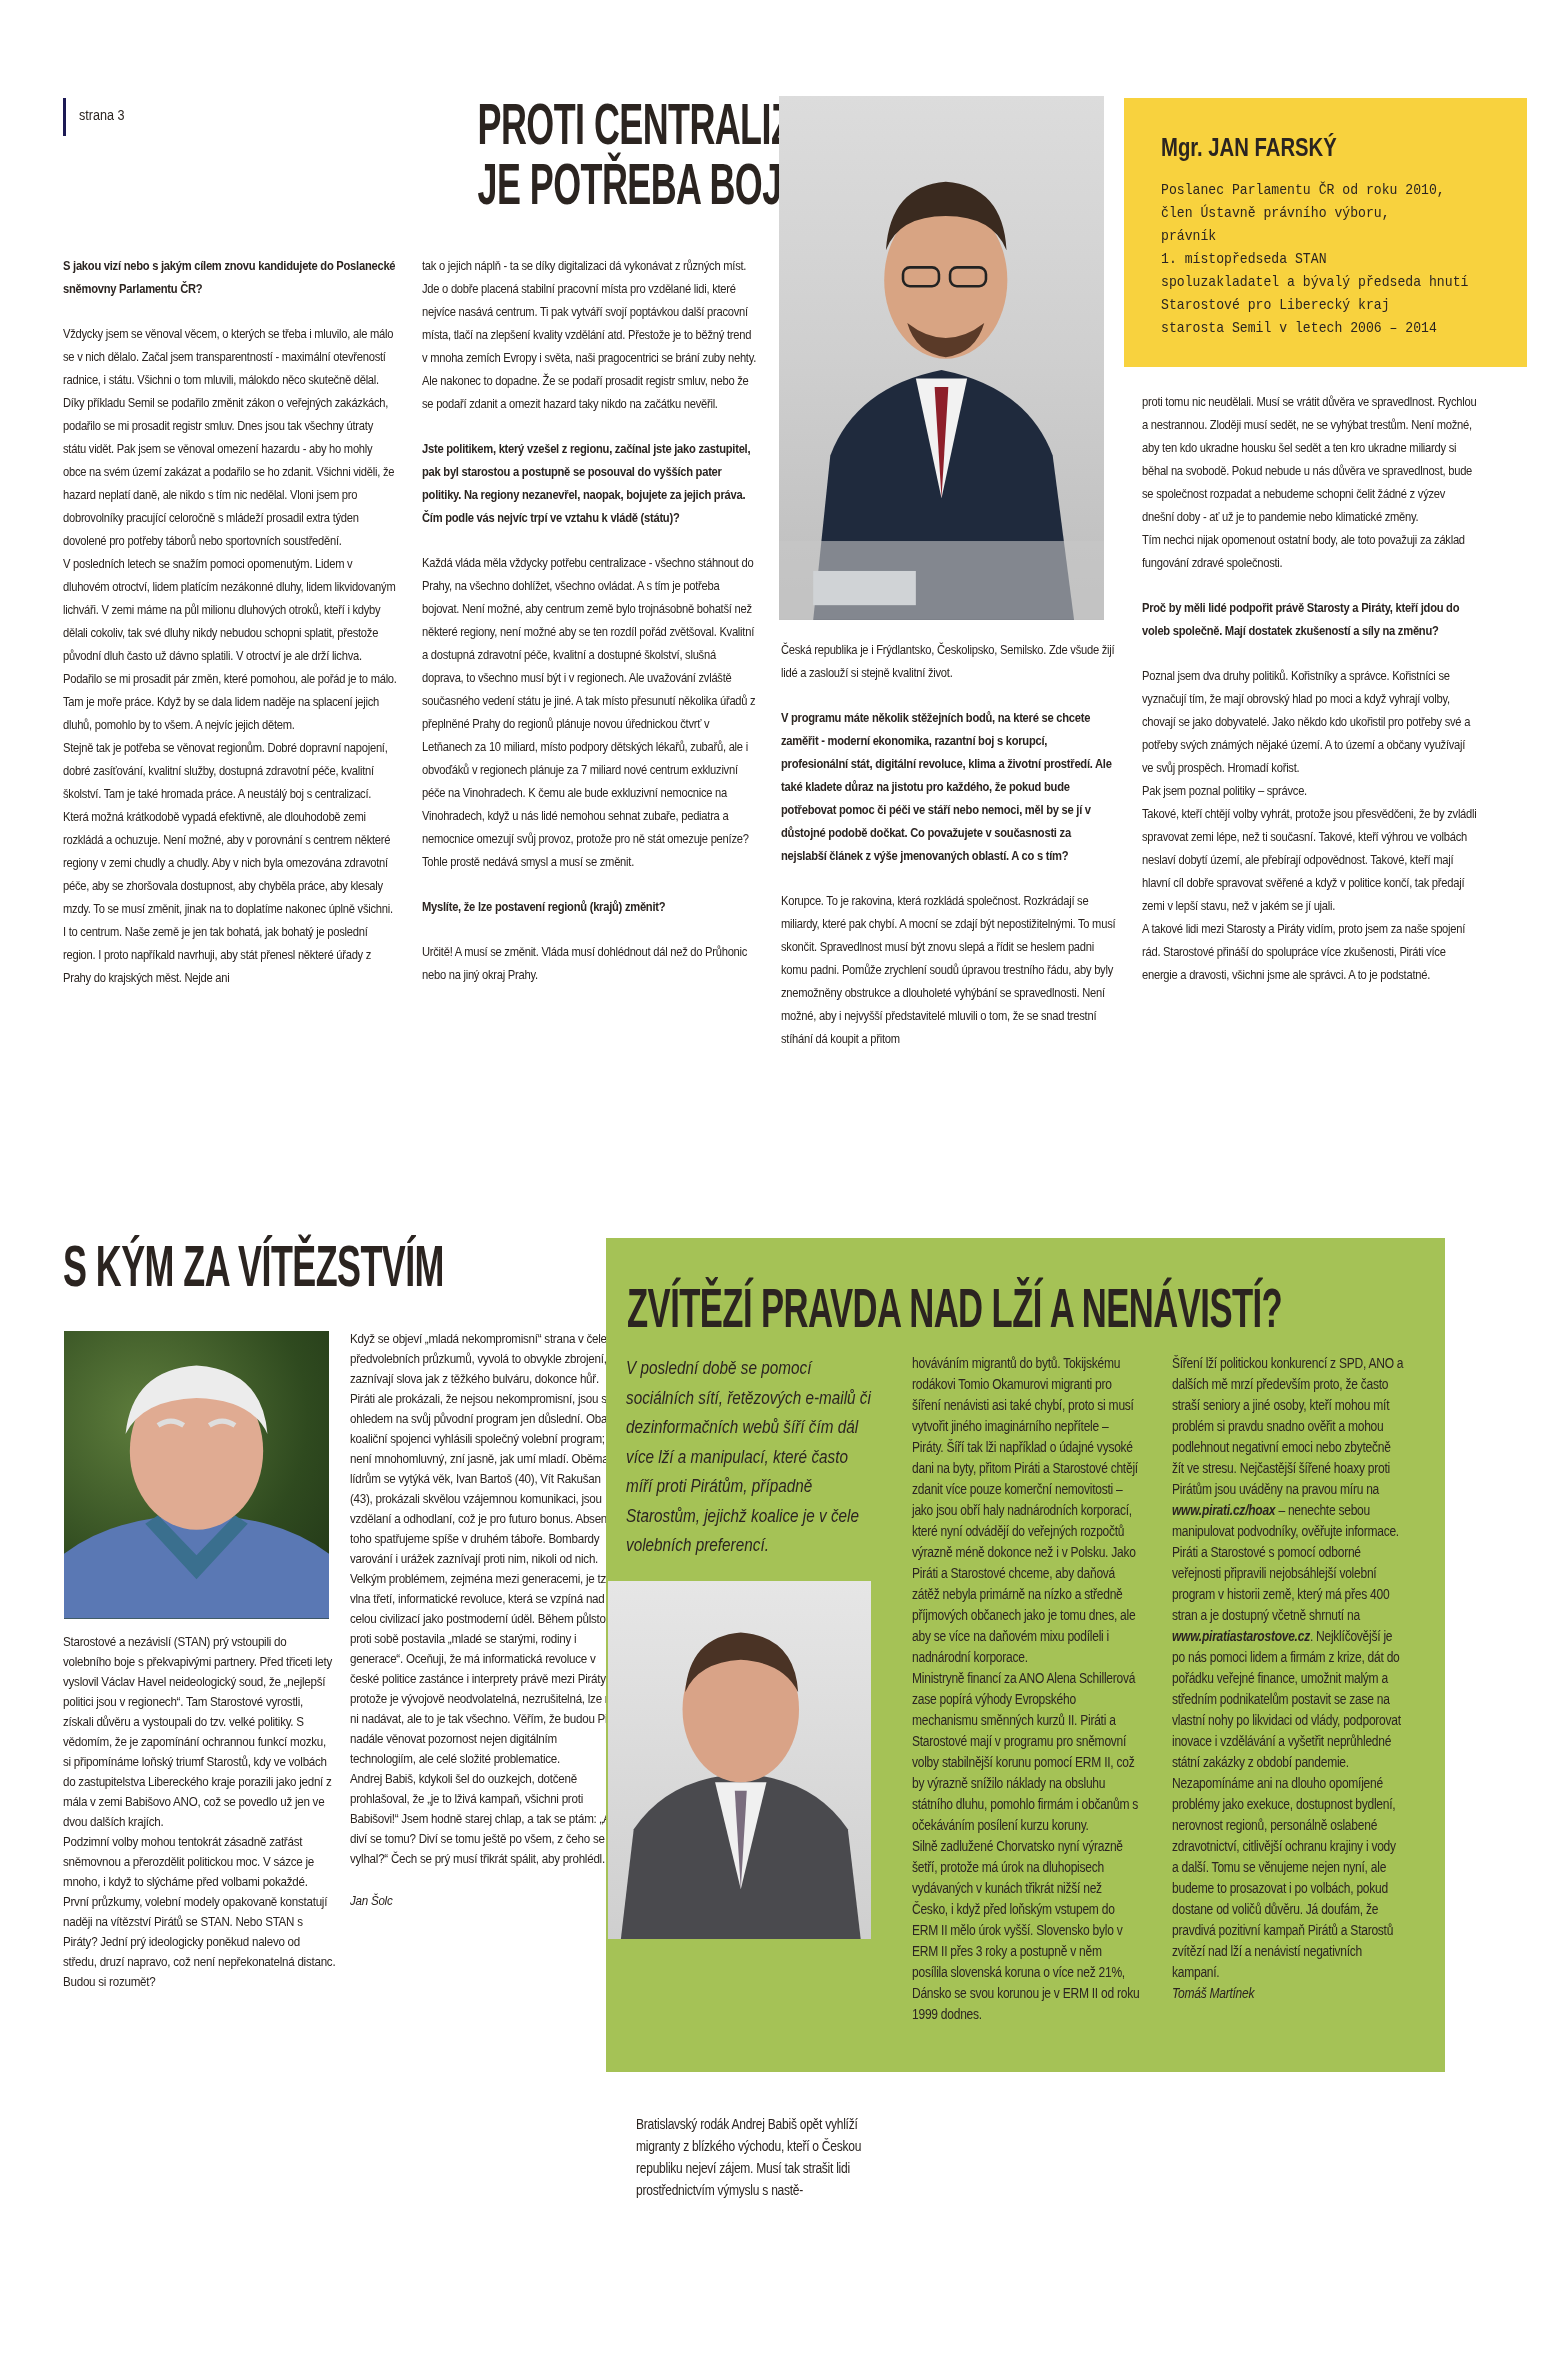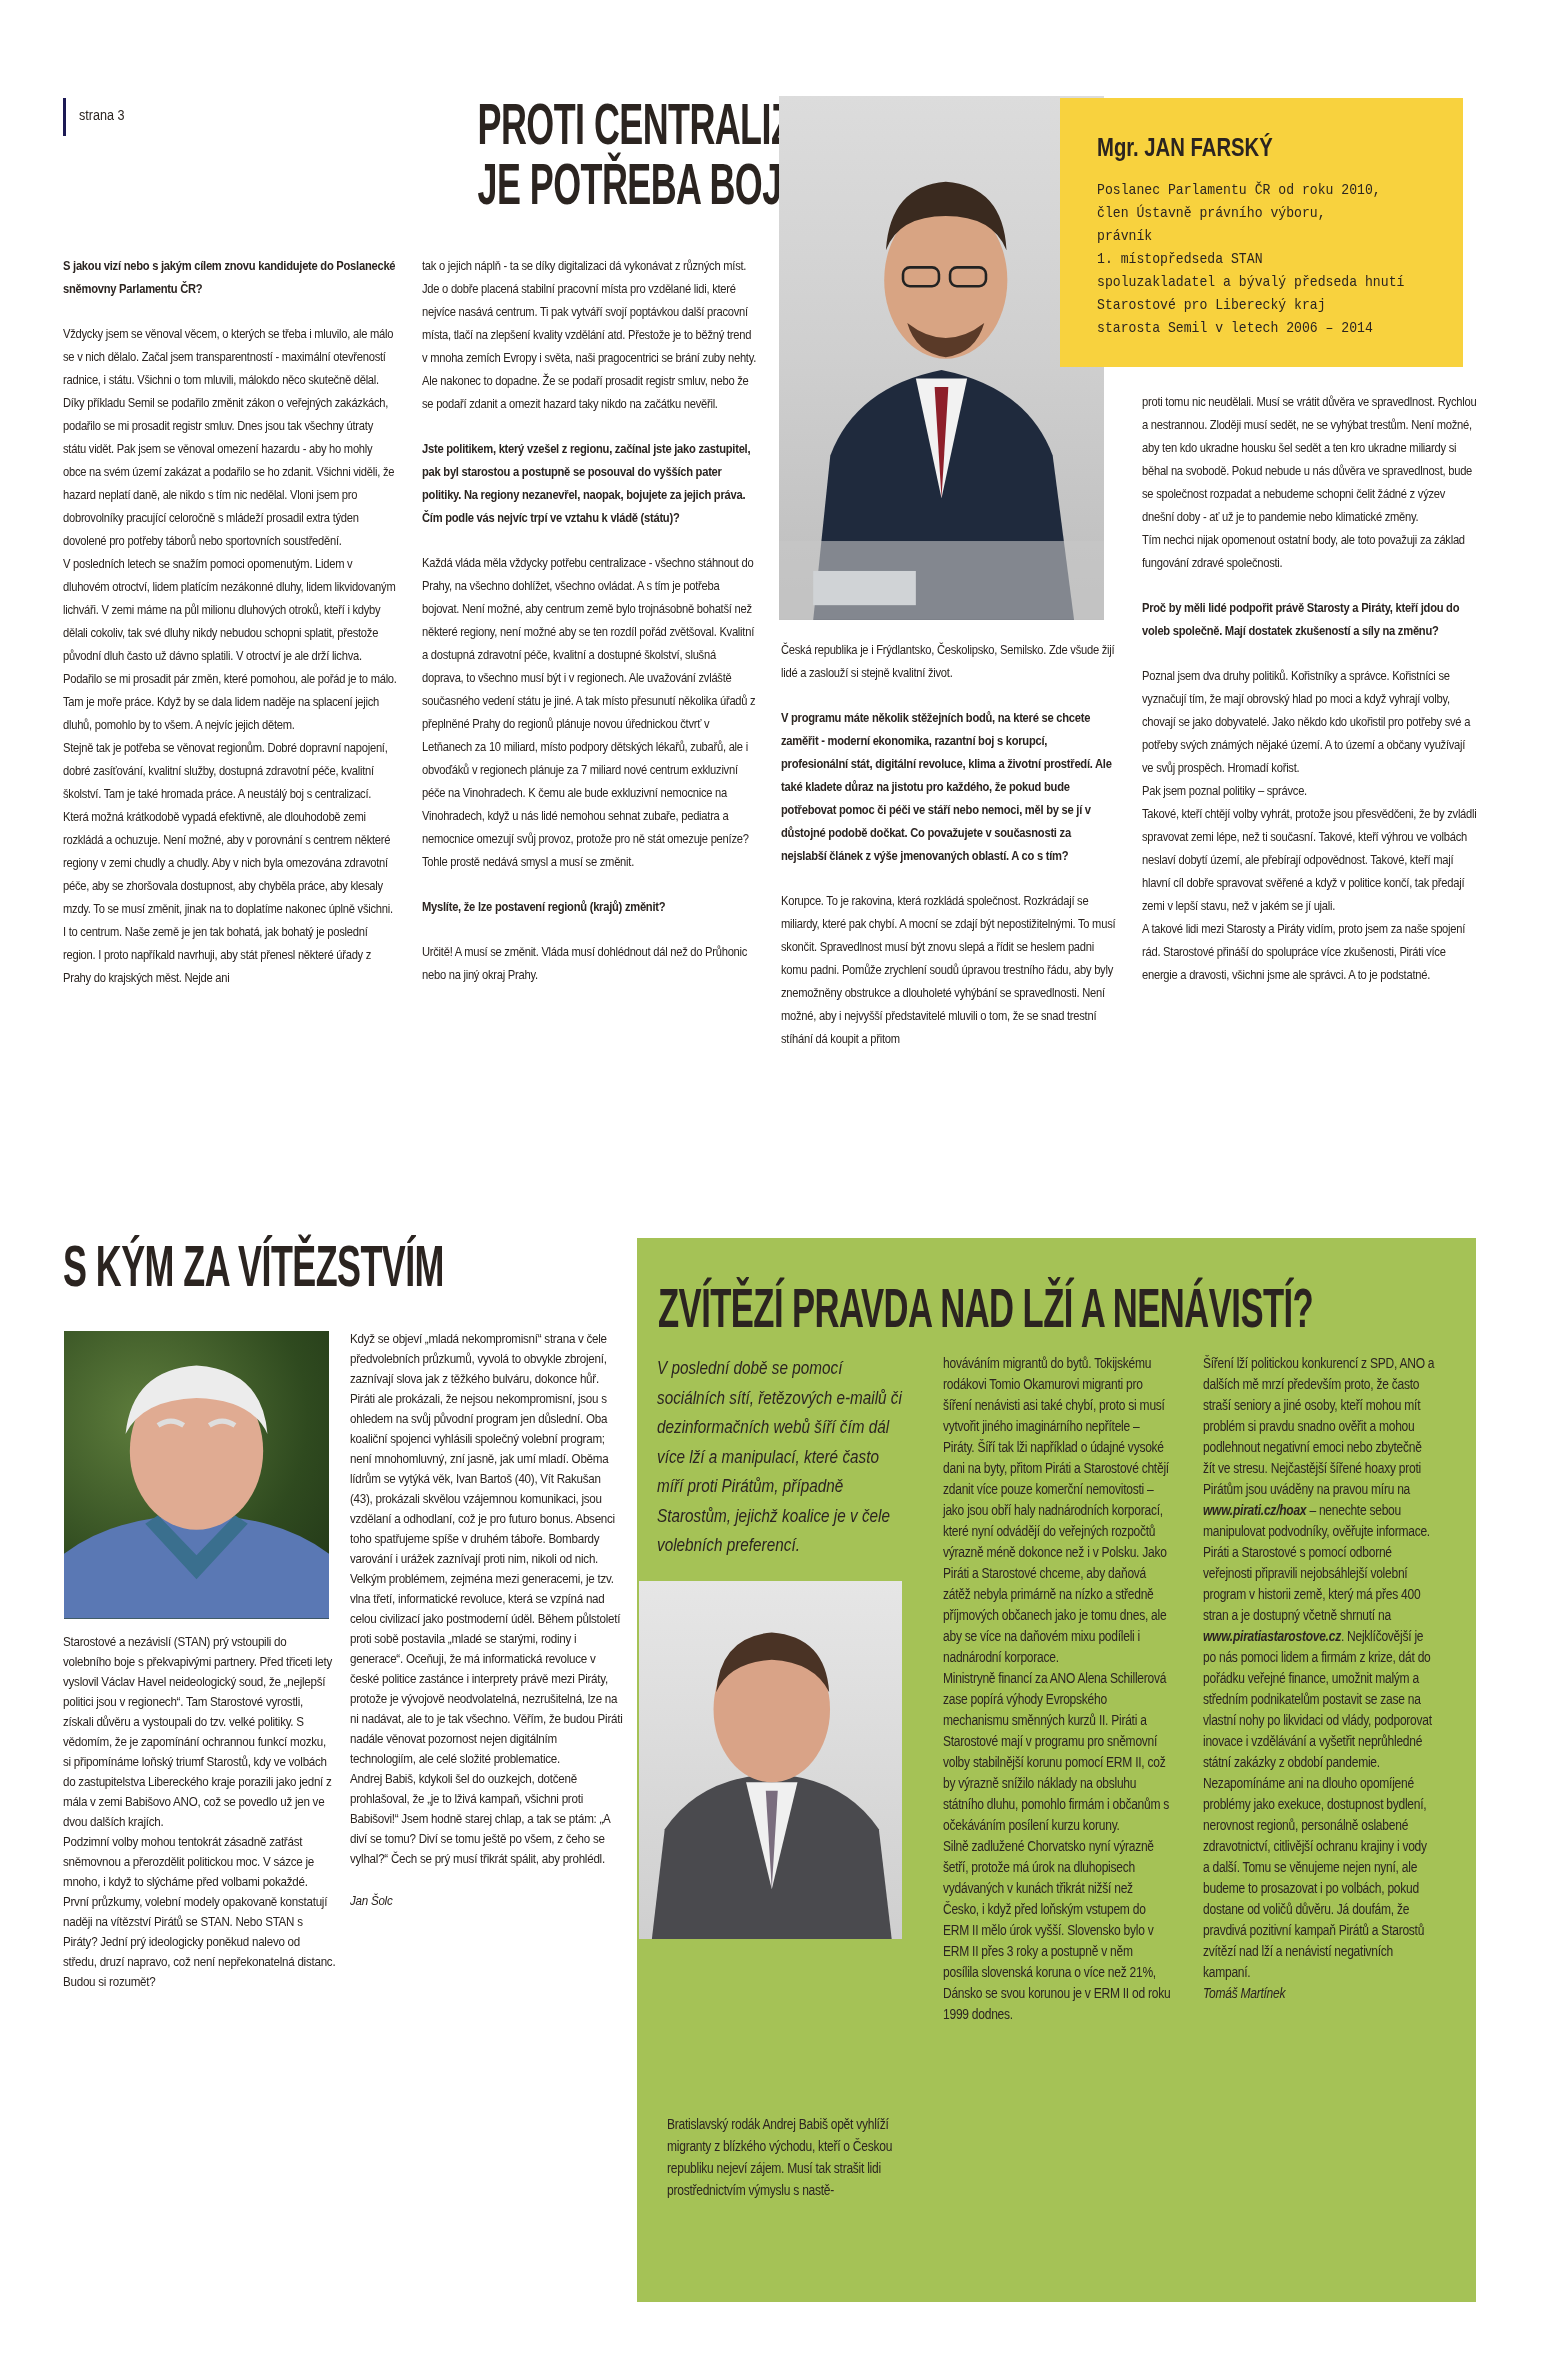--- a/index.html
+++ b/index.html
@@ -45,21 +45,21 @@
     <ellipse cx="195" cy="215" rx="72" ry="92" fill="#d8a483"></ellipse>
     <path d="M125 180 Q130 105 195 100 Q262 105 266 180 Q250 140 195 140 Q140 140 125 180Z" fill="#3a2a1f"></path>
     <rect x="145" y="200" width="42" height="22" rx="8" fill="none" stroke="#222" stroke-width="3"></rect>
     <rect x="200" y="200" width="42" height="22" rx="8" fill="none" stroke="#222" stroke-width="3"></rect>
     <path d="M150 265 Q195 300 240 265 Q230 300 195 305 Q160 300 150 265Z" fill="#5a3a28"></path>
     <rect x="0" y="520" width="380" height="92" fill="#c7c7c7" opacity="0.6"></rect>
     <rect x="40" y="555" width="120" height="40" fill="#d0d3d6"></rect>
   </svg>
 </div>
 
-<div class="abs yellow" style="left:1060px; top:98px; width:403px; height:269px;">
+<div class="abs yellow" style="left:1124px; top:98px; width:403px; height:269px;">
   <div class="abs bio-name" style="left:37px; top:36px;">Mgr. JAN FARSKÝ</div>
   <div class="abs" style="left:37px; top:81px;font-family:Liberation Mono, monospace;">
     <div class="bio-line">Poslanec Parlamentu ČR od roku 2010,</div>
     <div class="bio-line">člen Ústavně právního výboru,</div>
     <div class="bio-line">právník</div>
     <div class="bio-line">1. místopředseda STAN</div>
     <div class="bio-line">spoluzakladatel a bývalý předseda hnutí</div>
     <div class="bio-line">Starostové pro Liberecký kraj</div>
     <div class="bio-line">starosta Semil v letech 2006 – 2014</div>
   </div>
@@ -116,21 +116,21 @@
 </div>
 
 <div class="abs col" style="left:350px; top:1329px; width:317px; font-size:13.5px; line-height:20px;">
   <p>Když se objeví „mladá nekompromisní“ strana v čele předvolebních průzkumů, vyvolá to obvykle zbrojení, zaznívají slova jak z těžkého bulváru, dokonce hůř. Piráti ale prokázali, že nejsou nekompromisní, jsou s ohledem na svůj původní program jen důslední. Oba koaliční spojenci vyhlásili společný volební program; není mnohomluvný, zní jasně, jak umí mladí. Oběma lídrům se vytýká věk, Ivan Bartoš (40), Vít Rakušan (43), prokázali skvělou vzájemnou komunikaci, jsou vzdělaní a odhodlaní, což je pro futuro bonus. Absenci toho spatřujeme spíše v druhém táboře. Bombardy varování i urážek zaznívají proti nim, nikoli od nich.</p>
   <p>Velkým problémem, zejména mezi generacemi, je tzv. vlna třetí, informatické revoluce, která se vzpíná nad celou civilizací jako postmoderní úděl. Během půlstoletí proti sobě postavila „mladé se starými, rodiny i generace“. Oceňuji, že má informatická revoluce v české politice zastánce i interprety právě mezi Piráty, protože je vývojově neodvolatelná, nezrušitelná, lze na ni nadávat, ale to je tak všechno. Věřím, že budou Piráti nadále věnovat pozornost nejen digitálním technologiím, ale celé složité problematice.</p>
   <p>Andrej Babiš, kdykoli šel do ouzkejch, dotčeně prohlašoval, že „je to lživá kampaň, všichni proti Babišovi!“ Jsem hodně starej chlap, a tak se ptám: „A diví se tomu? Diví se tomu ještě po všem, z čeho se vylhal?“ Čech se prý musí třikrát spálit, aby prohlédl.</p>
   <div class="gap"></div>
   <p class="italic">Jan Šolc</p>
 </div>
 
-<div class="abs green" style="left:637px; top:1238px; width:839px; height:1064px;">
+<div class="abs green" style="left:606px; top:1238px; width:839px; height:834px;">
   <div class="abs headline" style="left:21.4px; top:43px; font-size:55px; transform:scaleX(0.63); white-space:nowrap;">ZVÍTĚZÍ PRAVDA NAD LŽÍ A NENÁVISTÍ?</div>
 
   <div class="abs lead" style="left:19.7px; top:116px; width:291px;">V poslední době se pomocí sociálních sítí, řetězových e-mailů či dezinformačních webů šíří čím dál více lží a manipulací, které často míří proti Pirátům, případně Starostům, jejichž koalice je v čele volebních preferencí.</div>
 
   <div class="abs photo" style="left:1.7px; top:343px; width:263px; height:358px; background:linear-gradient(180deg,#e6e6e6 0%,#cfcfcf 100%);">
     <svg width="263" height="358" viewBox="0 0 307 418">
       <path d="M15 418 L30 290 Q70 230 155 225 Q240 230 280 290 L295 418Z" fill="#4a4a4e"></path>
       <path d="M125 235 L155 360 L185 235Z" fill="#f0f0f0"></path>
       <path d="M148 245 L155 360 L162 245Z" fill="#7a6d7e"></path>
       <ellipse cx="155" cy="150" rx="68" ry="85" fill="#d9a387"></ellipse>

